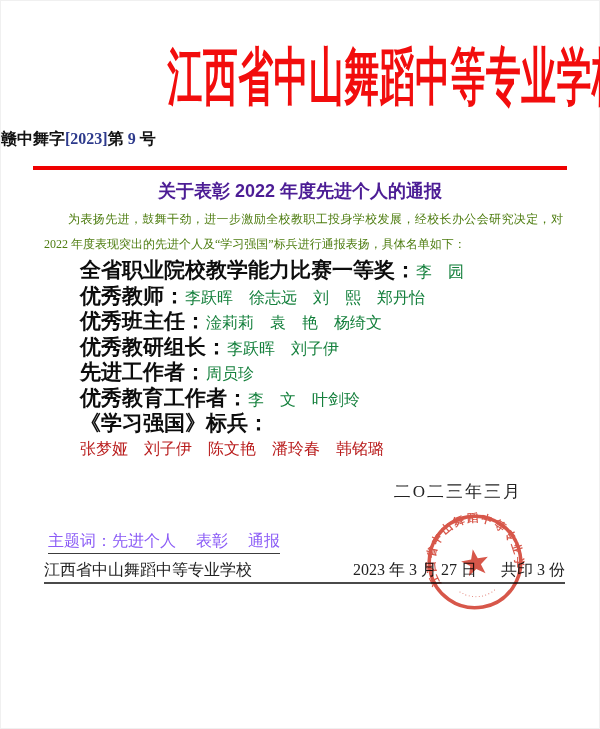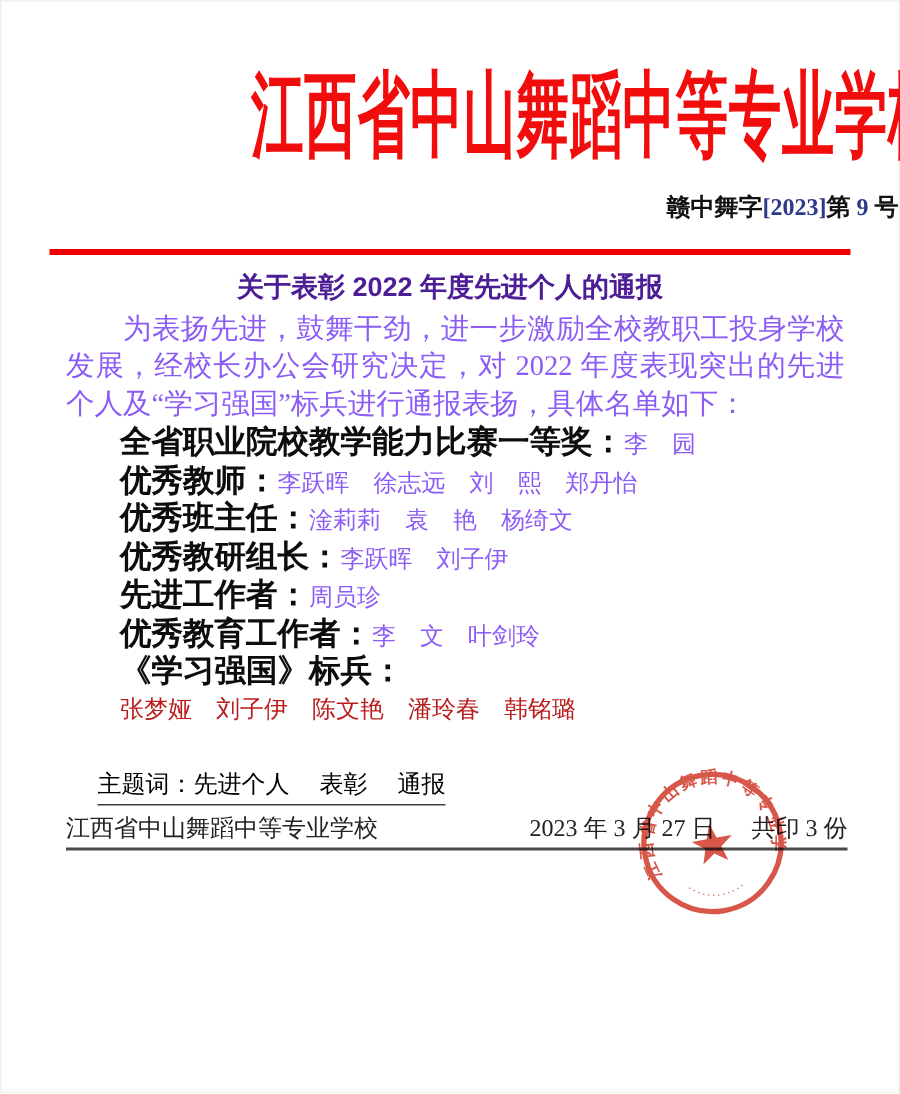--- a/index.html
+++ b/index.html
@@ -30,21 +30,21 @@
     font-weight: bold;
     color: #f20d0d;
     transform: scale(0.58, 1.04);
     transform-origin: center center;
     font-family: "Liberation Serif", "DejaVu Serif", serif;
     letter-spacing: 1px;
   }
   
   .doc-no {
     margin-top: 17px;
-    text-align: right;
+    text-align: left;
     font-size: 16px; line-height: 22px;
     font-weight: bold;
     color: #111;
   }
   .doc-no .blue { color: #2d3a8c; }
   .doc-no .num { padding: 0 4px; font-family: "Liberation Serif", serif; }
   
   .red-rule {
     margin: 16px auto 0 32px;
     width: 534px; height: 4px;
@@ -55,35 +55,35 @@
     margin-top: 9px;
     text-align: center;
     font-size: 18px; line-height: 24px;
     font-weight: bold;
     color: #4c1d95;
     font-family: "Liberation Sans", "DejaVu Sans", sans-serif;
   }
   
   .paragraph {
     margin: 4px 36px 0 43px;
-    font-size: 19px; line-height: 25px;
+    font-size: 12px; line-height: 25px;
     text-align: justify;
     text-indent: 2em;
-    color: #8b5cf6;
+    color: #4d7c0f;
   }
   
   .award-list { margin: 1px 30px 0 79px; }
   .award-row { font-size: 16px; line-height: 23.5px; white-space: nowrap; }
   .award-label {
     font-weight: bold;
     color: #0d0d0d;
     font-family: "Liberation Sans", "DejaVu Sans", sans-serif;
     font-size: 21px;
   }
-  .award-names { color: #8b5cf6; }
+  .award-names { color: #15803d; }
   .names-row { font-size: 16px; line-height: 23.5px; color: #b91c1c; white-space: nowrap; }
   
   .date-row {
     margin-top: 22px;
     text-align: right;
     padding-right: 77px;
     font-size: 17px; line-height: 20px;
     letter-spacing: 2px;
     color: #222;
   }
@@ -91,23 +91,23 @@
   .seal {
     position: absolute;
     left: 424px; top: 511px;
     width: 100px; height: 100px;
     transform: rotate(-10deg);
     opacity: 0.85;
     mix-blend-mode: multiply;
   }
   
   .subject-row {
-    margin: 28px 36px 0 64px;
+    margin: 28px 36px 0 47px;
     font-size: 16px; line-height: 22px;
-    color: #000000;
+    color: #8b5cf6;
   }
   .subject-inner {
     display: inline-block;
     border-bottom: 1.5px solid #3c3c3c;
     padding-bottom: 1px;
   }
   
   .footer-row {
     margin: 6px 34px 0 43px;
     display: flex;
@@ -158,20 +158,21 @@
     </div>
     <div class="award-row">
       <span class="award-label">优秀教育工作者：</span><span class="award-names">李　文　叶剑玲</span>
     </div>
     <div class="award-row">
       <span class="award-label">《学习强国》标兵：</span><span class="award-names"></span>
     </div>
     <div class="names-row">张梦娅　刘子伊　陈文艳　潘玲春　韩铭璐</div>
   </div>
 
+  <div class="date-row">二O二三年三月</div>
 
   <svg class="seal" viewBox="0 0 140 140">
     <defs>
       <path id="sealArcTop" d="M 18,92 A 56.5,56.5 0 1 1 122,92" fill="none"></path>
       <path id="sealArcBottom" d="M 36,104 A 43,43 0 0 0 104,104" fill="none"></path>
     </defs>
     <circle cx="70" cy="70" r="64" fill="none" stroke="#d0392a" stroke-width="5"></circle>
     <text font-size="15.5" font-weight="bold" fill="#d0392a" font-family="Liberation Serif, serif">
       <textPath href="#sealArcTop" startOffset="0" textLength="236" lengthAdjust="spacing">江西省中山舞蹈中等专业学校</textPath>
     </text>

